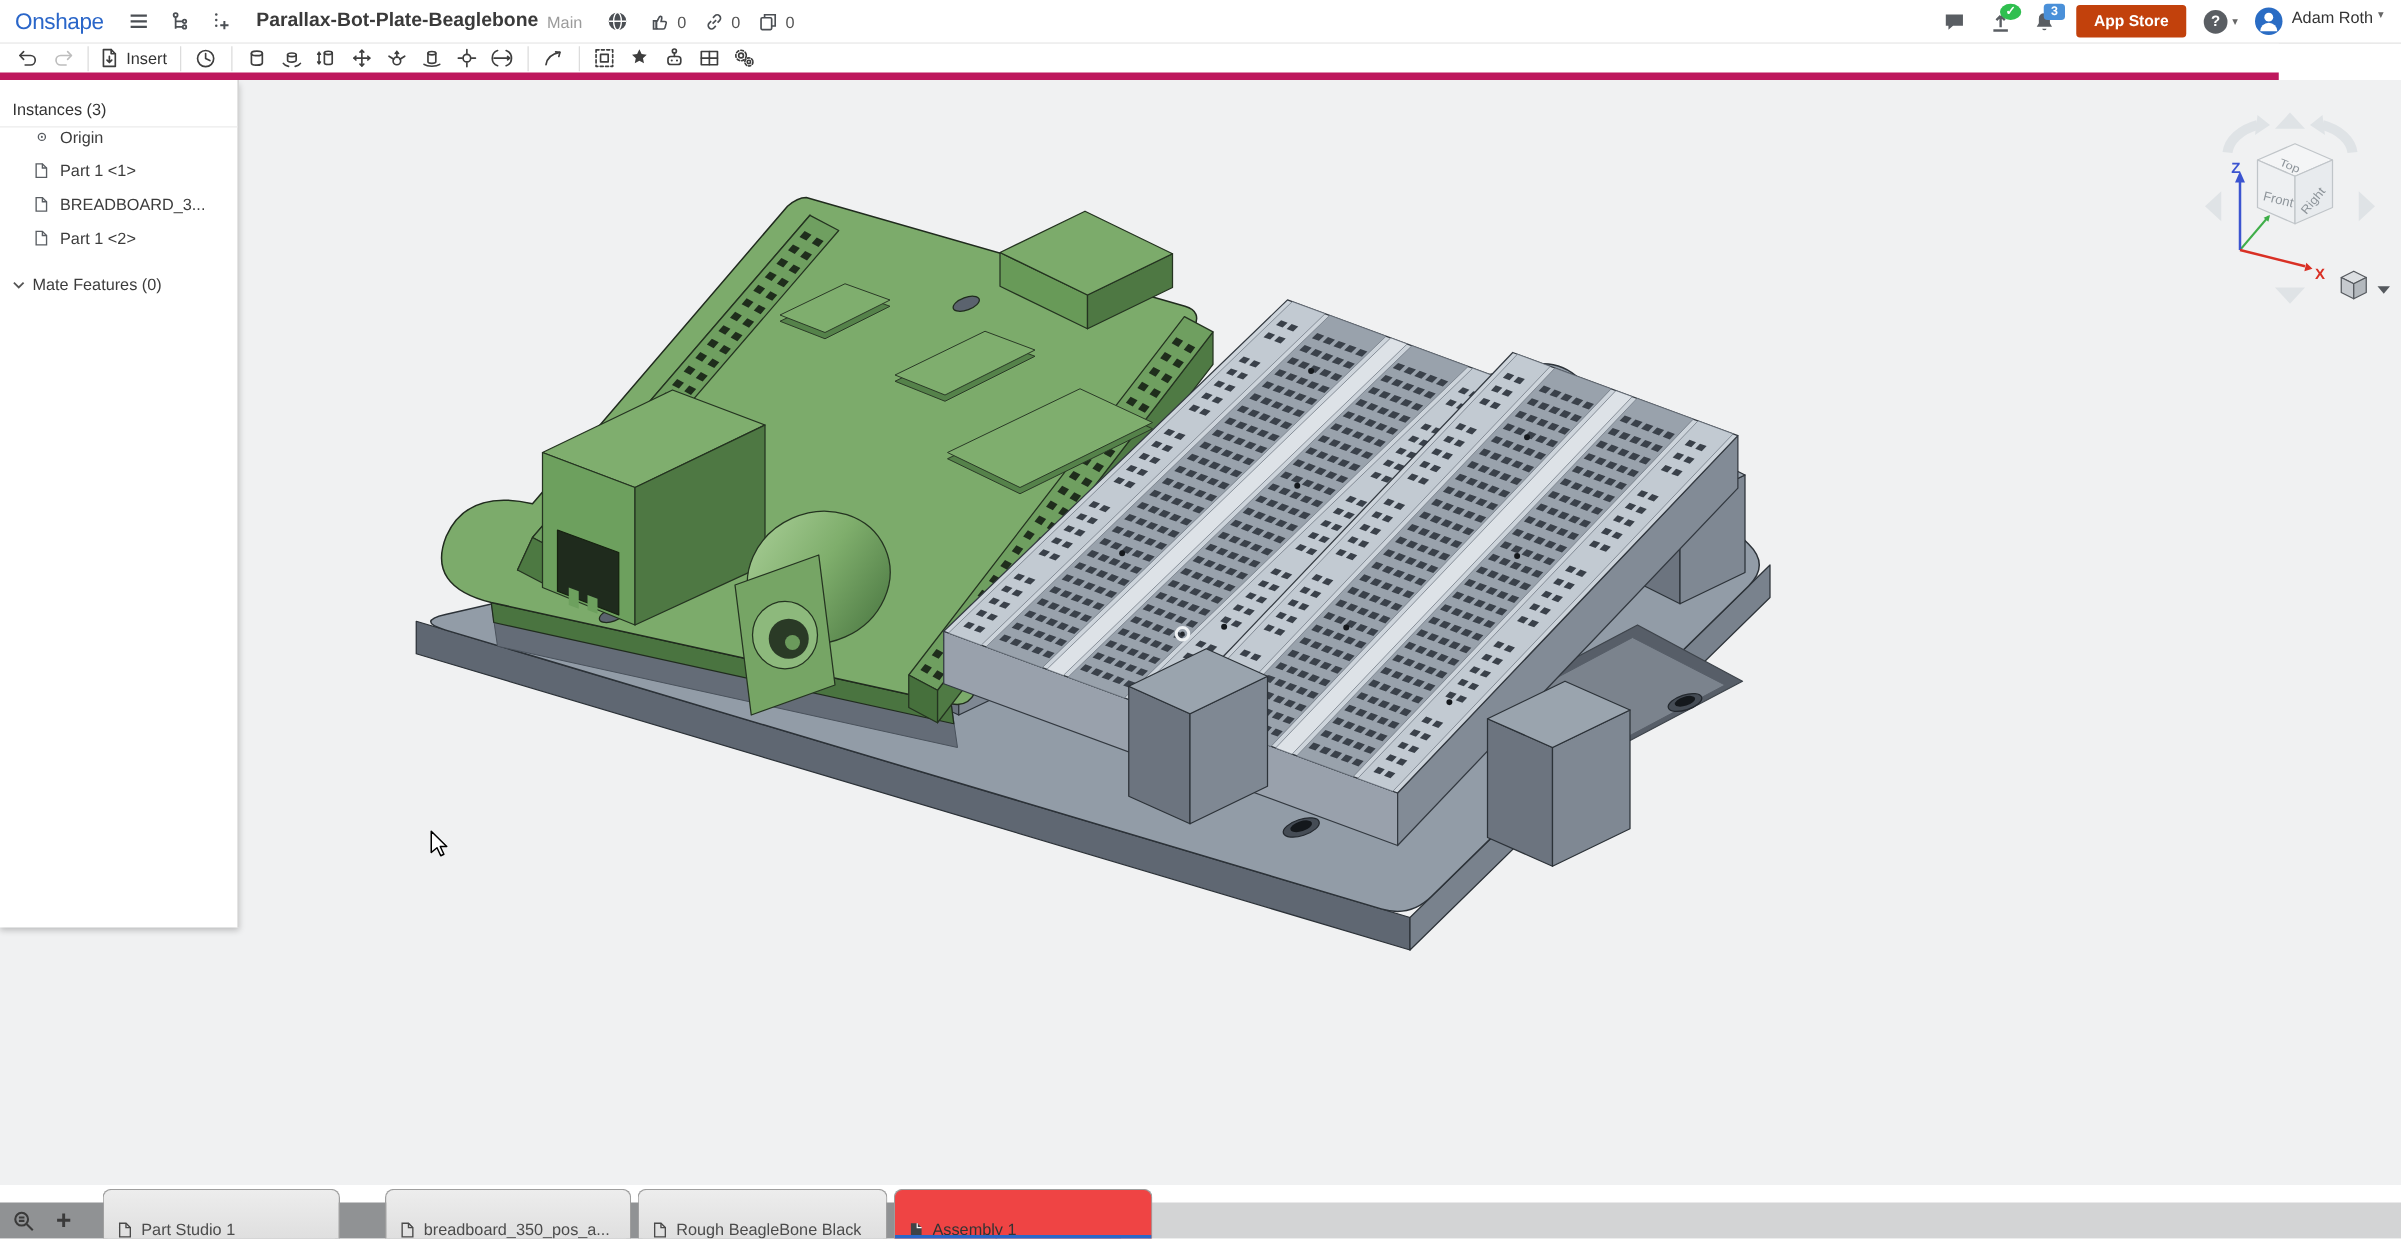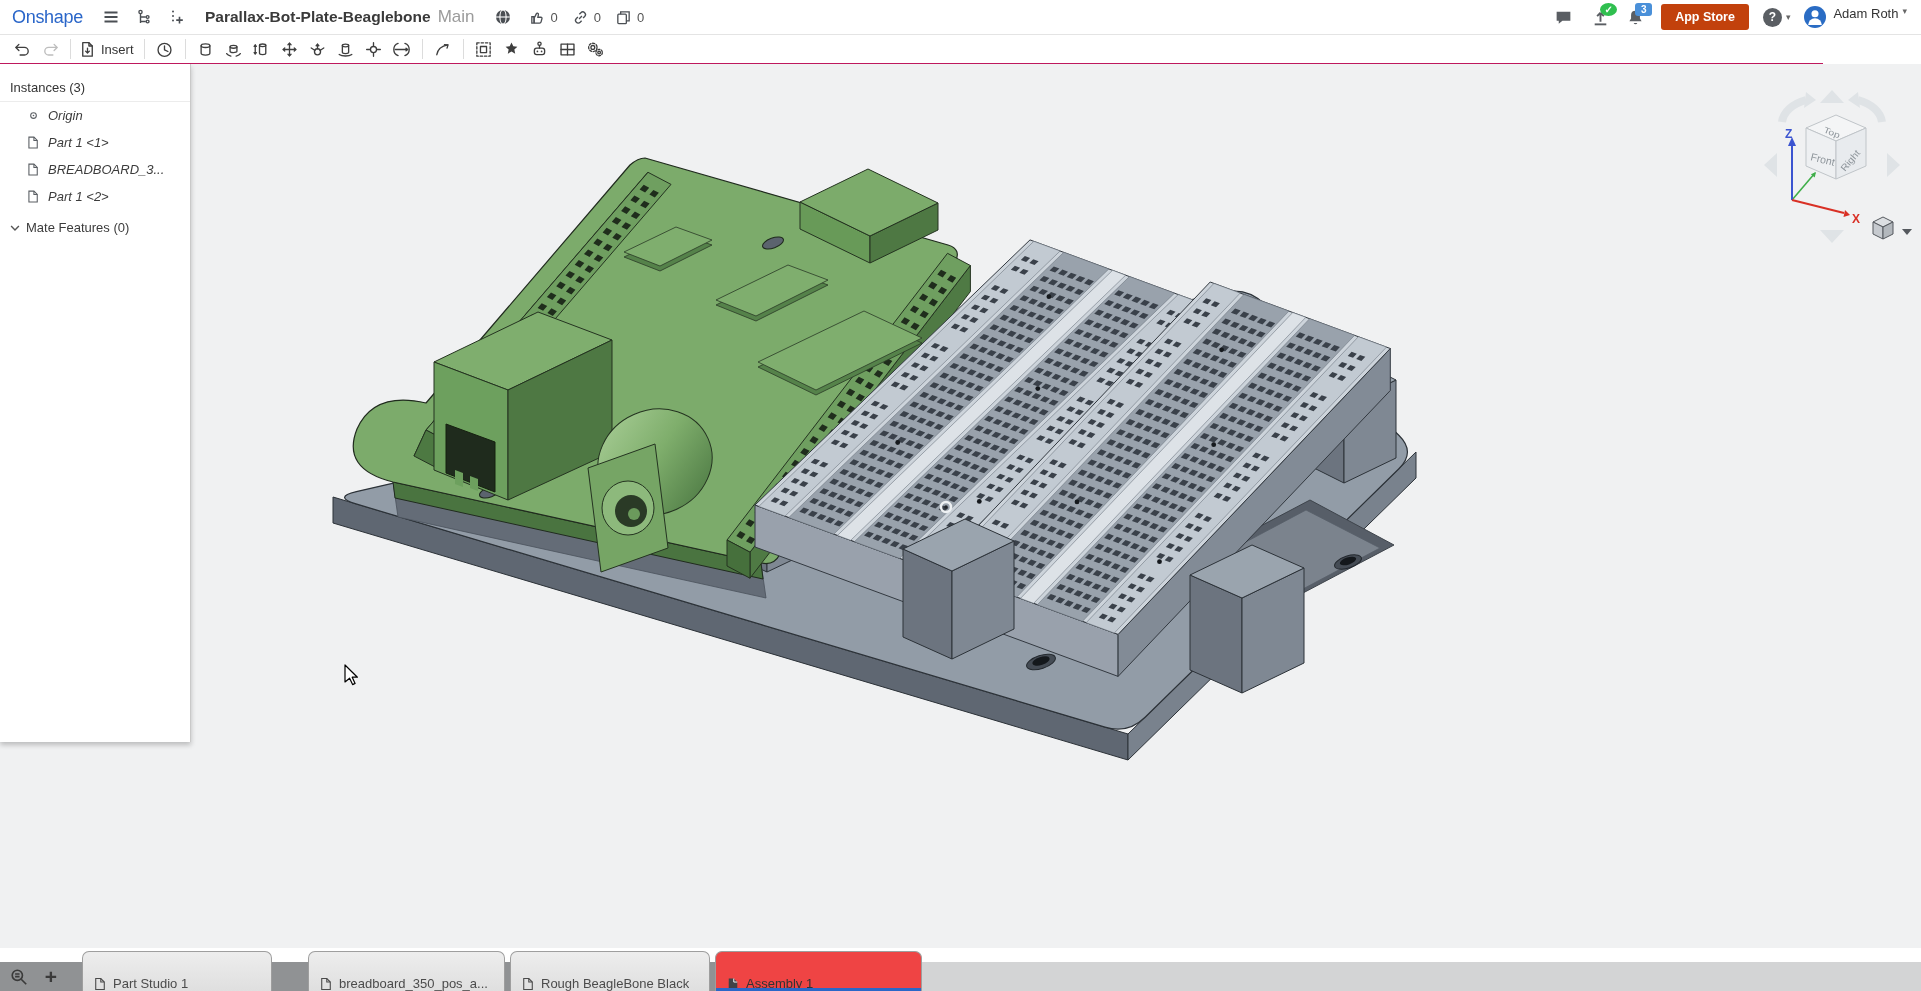--- a/index.html
+++ b/index.html
@@ -6,51 +6,51 @@
   body{font-family:"Liberation Sans",sans-serif;-webkit-font-smoothing:antialiased;}
   #app{position:relative;width:1921px;height:991px;overflow:hidden;background:#fff;}
   svg{display:block;}
 
   
   #header{position:absolute;top:0;left:0;width:1921px;height:34px;background:#fff;
           border-bottom:1px solid #e4e4e4;display:flex;align-items:center;z-index:30;}
   .logo{font-size:18px;font-weight:normal;color:#2a66c9;margin-left:12px;letter-spacing:-0.3px;}
   .hicon{display:flex;align-items:center;justify-content:center;width:24px;height:24px;color:#4b4f54;cursor:pointer;}
   .doc-title{font-size:15.5px;font-weight:bold;color:#3a3a3a;margin-left:16px;white-space:nowrap;}
-  .branch{font-size:17px;color:#9b9b9b;margin-left:7px;text-align:center;}
+  .branch{font-size:13px;color:#9b9b9b;margin-left:7px;text-align:center;}
   .counter{display:flex;align-items:center;margin-left:14px;color:#4b4f54;}
   .counter .num{font-size:13px;color:#555;margin-left:5px;}
   .spacer{flex:1;}
   .badge{position:absolute;top:-5px;right:-7px;min-width:13px;height:13px;border-radius:3px;
          font-size:10px;font-weight:bold;color:#fff;display:flex;align-items:center;justify-content:center;padding:0 2px;}
   .badge.blue{background:#4a90d9;}
   .badge.green{background:#2fbf4f;border-radius:50%;width:13px;}
   .iconwrap{position:relative;margin-left:16px;}
   #appstore-btn{margin-left:16px;background:#c2410c;color:#fff;font-size:12.5px;font-weight:bold;
      border:none;border-radius:3px;padding:6px 14px;cursor:pointer;font-family:"Liberation Sans",sans-serif;}
   .help-circle{width:19px;height:19px;border-radius:50%;background:#5a5e63;color:#fff;font-weight:bold;
      font-size:12px;display:flex;align-items:center;justify-content:center;}
   .caret{font-size:9px;color:#666;margin-left:4px;}
   .avatar{width:22px;height:22px;border-radius:50%;background:#2a6cc4;overflow:hidden;margin-left:14px;}
   .username{font-size:13px;color:#333;margin-left:7px;}
 
   
   #toolbar{position:absolute;top:35px;left:0;width:1823px;height:29px;background:#fff;
-           border-bottom:1px solid #be185d;display:flex;align-items:center;padding-left:8px;z-index:30;box-sizing:border-box;}
+           border-bottom:6px solid #be185d;display:flex;align-items:center;padding-left:8px;z-index:30;box-sizing:border-box;}
   .tbtn{display:flex;align-items:center;justify-content:center;height:24px;min-width:26px;margin:0 1px;
         color:#3e3e3e;cursor:pointer;border-radius:2px;}
   .tbtn.disabled{color:#bdbdbd;}
   .tbtn .tlabel{font-size:13px;color:#333;margin-left:4px;margin-right:3px;}
   .tdivider{width:1px;height:20px;background:#dcdcdc;margin:0 6px;}
 
   
   #left-panel{position:absolute;top:64px;left:0;width:190px;height:678px;background:#fff;
      border-right:1px solid #c9c9c9;box-shadow:0 3px 5px rgba(0,0,0,0.22);z-index:20;}
   .panel-header{font-size:13px;color:#333;padding:16px 0 6px 10px;border-bottom:1px solid #ececec;}
-  .inst-row{height:27px;display:flex;align-items:center;cursor:pointer;font-style:italic;}
+  .inst-row{height:27px;display:flex;cursor:pointer;}
   .inst-row .iicon{margin-left:26px;width:16px;height:16px;color:#5a5e63;}
   .inst-row .ilabel{font-size:13px;color:#3c3c3c;margin-left:6px;white-space:nowrap;}
   .mate-row{height:27px;display:flex;align-items:center;margin-top:4px;cursor:pointer;}
   .mate-row .chev{margin-left:8px;width:14px;height:14px;color:#555;}
   .mate-row .mlabel{font-size:13px;color:#3c3c3c;margin-left:4px;}
 
   
   #tabbar-space{position:absolute;top:948px;left:0;width:1921px;height:14px;background:#fff;z-index:25;}
   #tabbar{position:absolute;top:962px;left:0;width:1921px;height:29px;z-index:25;}
   #tabbar .dark{position:absolute;left:0;top:0;width:897px;height:29px;background:#909294;}

